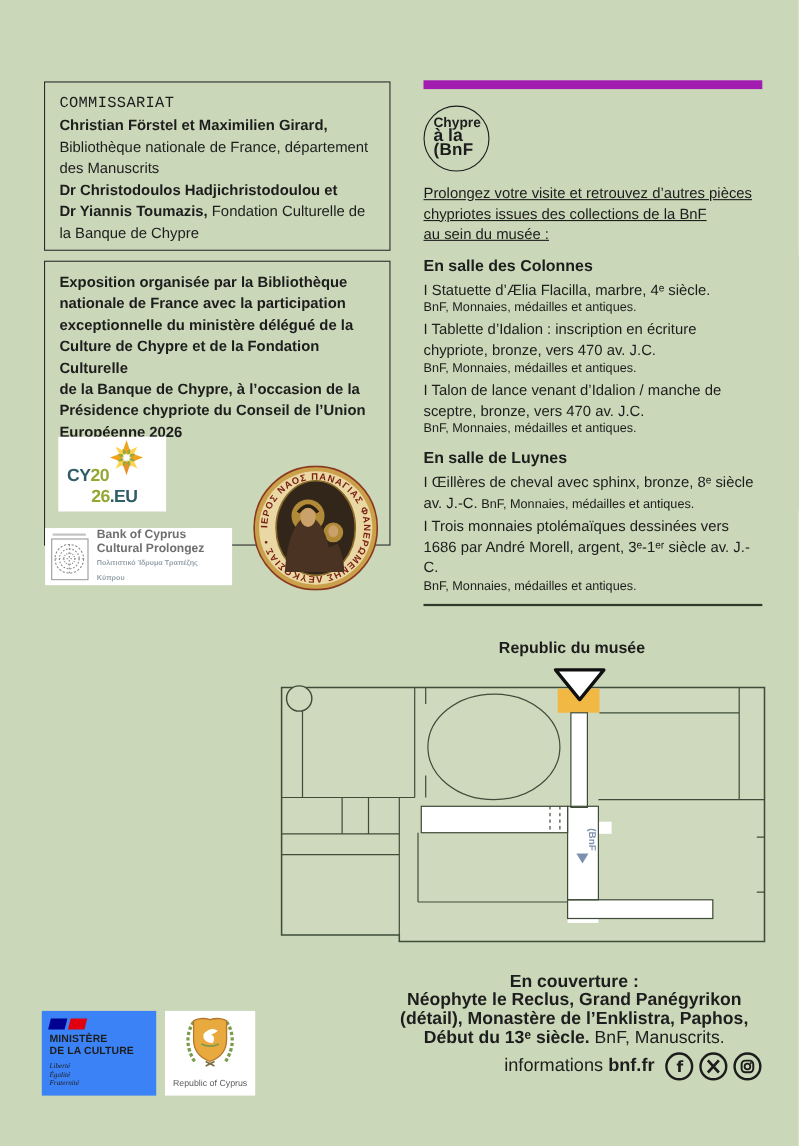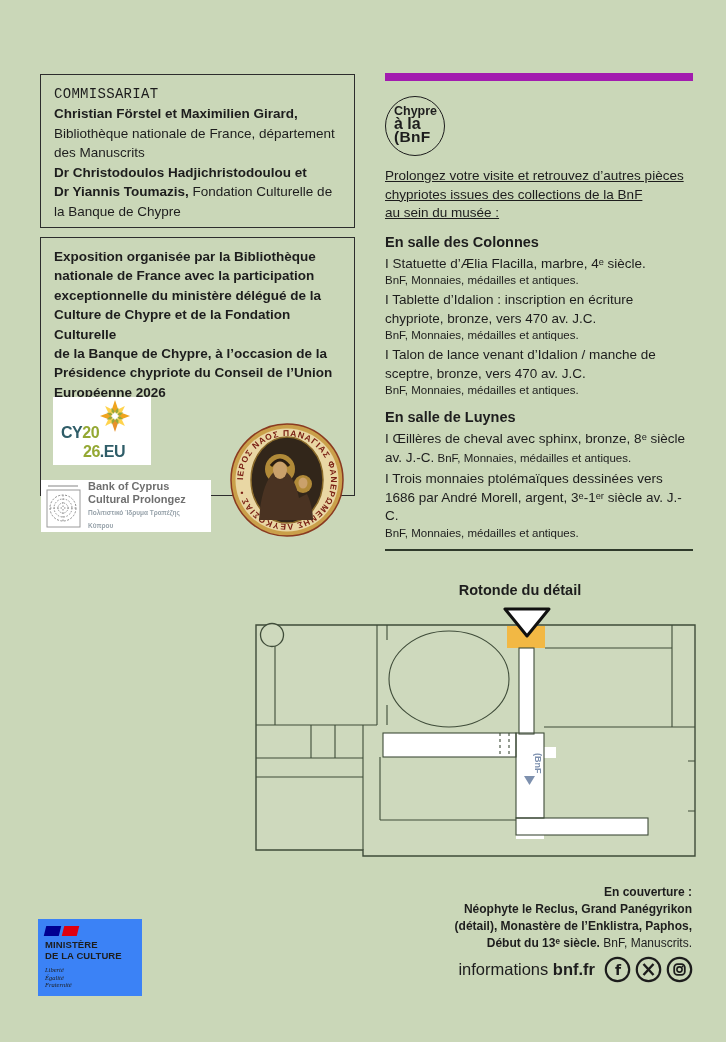--- a/index.html
+++ b/index.html
@@ -37,21 +37,21 @@
   .sections h3{font-size:14.5px;line-height:19px;margin:10px 0 3px 0;}
   .sections p.item{margin:0 0 3px 0;font-size:13.5px;line-height:18.5px;}
   .sections .credit{font-size:11.5px;line-height:15px;}
   .sections .credit.block{display:block;}
 
   
   .map-title{position:absolute;left:425px;top:582px;width:190px;text-align:center;font-weight:700;font-size:14.5px;}
   .map-wrap{position:absolute;left:253px;top:606px;width:445px;height:256px;}
 
   
-  .cover{position:absolute;left:352px;top:884px;width:340px;text-align:right;font-size:12px;line-height:17px;}
+  .cover{position:absolute;left:352px;top:884px;width:340px;text-align:center;font-size:16px;line-height:17px;}
 
   
   .footrow{position:absolute;right:33px;top:956px;display:flex;align-items:center;gap:6px;}
   .footrow .inf{font-size:16.5px;margin-right:3px;}
   .footrow .inf b{font-weight:700;}
   .social{display:flex;gap:4px;}
 
   
   .logo-min{position:absolute;left:38px;top:919px;width:104px;height:77px;background:#3b82f6;box-sizing:border-box;padding:7px 0 0 7px;}
   .flag{display:flex;gap:3px;height:10px;margin-bottom:4px;}
@@ -184,21 +184,21 @@
         <p class="item"><span class="main">I Statuette d’Ælia Flacilla, marbre, 4ᵉ siècle.</span><span class="credit block">BnF, Monnaies, médailles et antiques.</span></p>
         <p class="item"><span class="main">I Tablette d’Idalion : inscription en écriture chypriote, bronze, vers 470 av. J.C.</span><span class="credit block">BnF, Monnaies, médailles et antiques.</span></p>
         <p class="item"><span class="main">I Talon de lance venant d’Idalion / manche de sceptre, bronze, vers 470 av. J.C.</span><span class="credit block">BnF, Monnaies, médailles et antiques.</span></p>
         <h3>En salle de Luynes</h3>
         <p class="item"><span class="main">I Œillères de cheval avec sphinx, bronze, 8ᵉ siècle av. J.-C.</span><span class="credit"> BnF, Monnaies, médailles et antiques.</span></p>
         <p class="item"><span class="main">I Trois monnaies ptolémaïques dessinées vers 1686 par André Morell, argent, 3ᵉ-1ᵉʳ siècle av. J.-C.</span><span class="credit block">BnF, Monnaies, médailles et antiques.</span></p>
       </div>
   </div>
   <div class="rule-bottom"></div>
 
-  <div class="map-title">Rotonde du détail</div>
+  <div class="map-title">Republic du musée</div>
   <div class="map-wrap">
     <svg width="445" height="256" viewBox="0 0 445 256">
       <path d="M3,19 H442 V250 H110 V244 H3 Z" fill="#ced9bd" stroke="#3f4c39" stroke-width="1.4"></path>
       <circle cx="19" cy="29" r="11.5" fill="#ced9bd" stroke="#3f4c39" stroke-width="1.3"></circle>
       <rect x="254" y="20" width="38" height="22" fill="#f2b844"></rect>
       <g fill="#ffffff" stroke="none">
         <rect x="266" y="42" width="15" height="86"></rect>
         <rect x="263" y="127" width="28" height="106"></rect>
         <rect x="130" y="127" width="133" height="24"></rect>
         <rect x="263" y="212" width="132" height="17"></rect>
@@ -255,14 +255,25 @@
       <div>MINISTÈRE</div>
       <div>DE LA CULTURE</div>
     </div>
     <div class="motto">
       <div>Liberté</div>
       <div>Égalité</div>
       <div>Fraternité</div>
     </div>
   </div>
 
+  <div class="logo-cyp">
+    <svg width="56" height="50" viewBox="0 0 56 50">
+      <path d="M13,6 C6,16 6,30 14,42" fill="none" stroke="#7a9c4a" stroke-width="3" stroke-dasharray="3 2"></path>
+      <path d="M43,6 C50,16 50,30 42,42" fill="none" stroke="#7a9c4a" stroke-width="3" stroke-dasharray="3 2"></path>
+      <path d="M28,4 C22,2 16,3 13,5 L13,22 C13,33 20,39 28,42 C36,39 43,33 43,22 L43,5 C40,3 34,2 28,4 Z" fill="#e8a93f" stroke="#b5762a" stroke-width="1.2"></path>
+      <path d="M22,17 q7,-7 13,-3 q-3,3 -6,3.5 q5,3 1,8 q-7,-1 -8,-5 z" fill="#ffffff"></path>
+      <path d="M20,26 q8,4 16,0" fill="none" stroke="#7a9c4a" stroke-width="1.5"></path>
+      <path d="M24,42 l8,4 M32,42 l-8,4" stroke="#7a6a3a" stroke-width="1.5"></path>
+    </svg>
+    <div class="cyp-caption">Republic of Cyprus</div>
+  </div>
 
 </div>
 
 </body></html>

